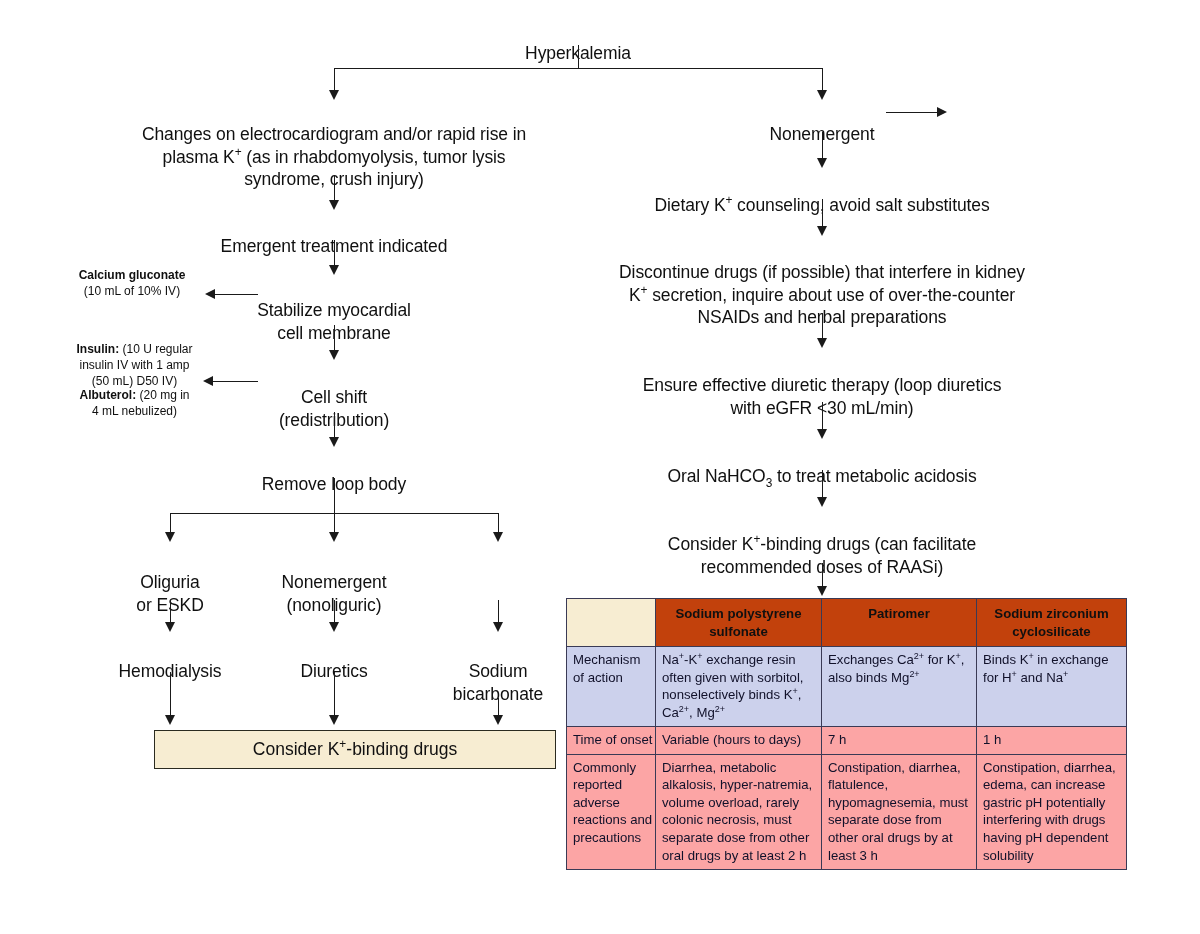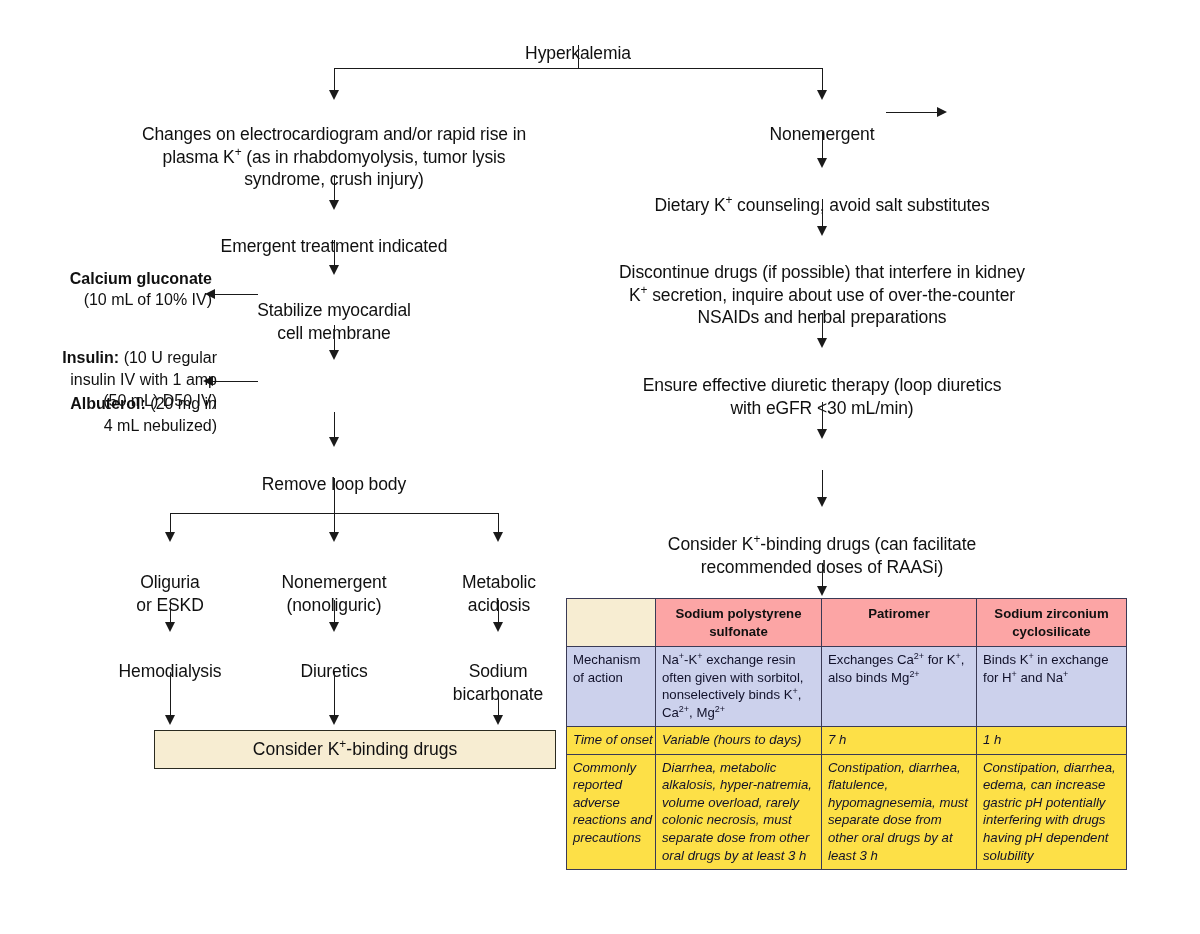--- a/index.html
+++ b/index.html
@@ -77,22 +77,22 @@
     border: 1.6px solid #2b2b20;
     display: flex;
     align-items: center;
     justify-content: center;
     font-size: 17.5px;
     color: #101010;
   }
   
   .drug-block {
     position: absolute;
-    text-align: right;
-    font-size: 16px;
+    text-align: center;
+    font-size: 12px;
     line-height: 1.33;
     color: #101010;
   }
   .drug-block b {
     font-weight: bold;
   }
   
   #drug-table {
     position: absolute;
     border-collapse: collapse;
@@ -104,33 +104,32 @@
   #drug-table td, #drug-table th {
     border: 1.3px solid #3a3a55;
     vertical-align: top;
     padding: 4px 1px 5px 6px;
     text-align: left;
     font-weight: normal;
   }
   #drug-table th {
     text-align: center;
     font-weight: bold;
-    background: #fca5a5;
+    background: #c2410c;
     color: #101010;
     padding: 6px 4px;
   }
   #drug-table th.corner {
     background: #f7edd2;
   }
   #drug-table tr.band-blue td {
     background: #ccd1ec;
   }
   #drug-table tr.band-cream td {
-    background: #fde047;
-    font-style: italic;
+    background: #fca5a5;
   }
   .col-label { width: 80px; }
   .col-a { width: 157px; }
   .col-b { width: 146px; }
   .col-c { width: 141px; }
 </style>
 </head>
 <body>
 
 <div id="canvas">
@@ -174,20 +173,24 @@
   <div class="arrowhead-left" style="left:205px; top:289px;"></div>
 
   <div class="drug-block" style="left:52px; top:268px; width:160px;">
     <b>Calcium gluconate</b><br>
     <span>(10 mL of 10% IV)</span>
   </div>
 
   <div class="vline" style="left:334px; top:325px; height:28px;"></div>
   <div class="arrowhead-down" style="left:329px; top:350px;"></div>
 
+  <div class="node" style="left:244px; top:363px; width:180px;">
+    <span>Cell shift
+(redistribution)</span>
+  </div>
 
   <div class="hline" style="left:213px; top:381px; width:45px;"></div>
   <div class="arrowhead-left" style="left:203px; top:376px;"></div>
 
   <div class="drug-block" style="left:52px; top:326px; width:165px; white-space:pre-line;">
     <b>Insulin:</b> <span>(10 U regular
 insulin IV with 1 amp
 (50 mL) D50 IV)</span>
   </div>
 
@@ -215,24 +218,20 @@
   <div class="vline" style="left:498px; top:513px; height:22px;"></div>
   <div class="arrowhead-down" style="left:493px; top:532px;"></div>
 
   <div class="node" style="left:90px; top:548px; width:160px;">
     <span>Oliguria
 or ESKD</span>
   </div>
   <div class="node" style="left:244px; top:548px; width:180px;">
     <span>Nonemergent
 (nonoliguric)</span>
-  </div>
-  <div class="node" style="left:424px; top:548px; width:150px;">
-    <span>Metabolic
-acidosis</span>
   </div>
 
   <div class="vline" style="left:170px; top:600px; height:25px;"></div>
   <div class="arrowhead-down" style="left:165px; top:622px;"></div>
   <div class="vline" style="left:334px; top:600px; height:25px;"></div>
   <div class="arrowhead-down" style="left:329px; top:622px;"></div>
   <div class="vline" style="left:498px; top:600px; height:25px;"></div>
   <div class="arrowhead-down" style="left:493px; top:622px;"></div>
 
   <div class="node" style="left:90px; top:637px; width:160px;">
@@ -285,20 +284,23 @@
   <div class="arrowhead-down" style="left:817px; top:338px;"></div>
 
   <div class="node" style="left:602px; top:351px; width:440px;">
     <span>Ensure effective diuretic therapy (loop diuretics
 with eGFR &lt;30 mL/min)</span>
   </div>
 
   <div class="vline" style="left:822px; top:402px; height:30px;"></div>
   <div class="arrowhead-down" style="left:817px; top:429px;"></div>
 
+  <div class="node" style="left:622px; top:442px; width:400px;">
+    <span>Oral NaHCO<span class="sub">3</span> to treat metabolic acidosis</span>
+  </div>
 
   <div class="vline" style="left:822px; top:470px; height:30px;"></div>
   <div class="arrowhead-down" style="left:817px; top:497px;"></div>
 
   <div class="node" style="left:617px; top:510px; width:410px;">
     <span>Consider K<span class="sup">+</span>-binding drugs (can facilitate
 recommended doses of RAASi)</span>
   </div>
 
   <div class="vline" style="left:822px; top:563px; height:25px;"></div>
@@ -321,20 +323,20 @@
         <td>Binds K<span class="sup">+</span> in exchange for H<span class="sup">+</span> and Na<span class="sup">+</span></td>
       </tr>
       <tr class="band-cream">
         <td>Time of onset</td>
         <td>Variable (hours to days)</td>
         <td>7 h</td>
         <td>1 h</td>
       </tr>
       <tr class="band-cream">
         <td>Commonly reported adverse reactions and precautions</td>
-        <td>Diarrhea, metabolic alkalosis, hyper-natremia, volume overload, rarely colonic necrosis, must separate dose from other oral drugs by at least 3 h</td>
+        <td>Diarrhea, metabolic alkalosis, hyper-natremia, volume overload, rarely colonic necrosis, must separate dose from other oral drugs by at least 2 h</td>
         <td>Constipation, diarrhea, flatulence, hypomagnesemia, must separate dose from other oral drugs by at least 3 h</td>
         <td>Constipation, diarrhea, edema, can increase gastric pH potentially interfering with drugs having pH dependent solubility</td>
       </tr>
     </tbody>
   </table>
 
 </div>
 
 </body></html>

